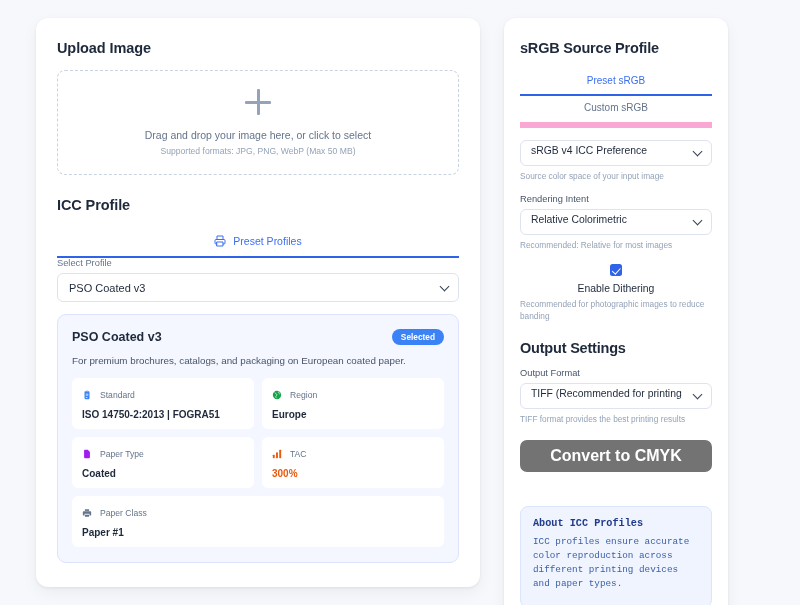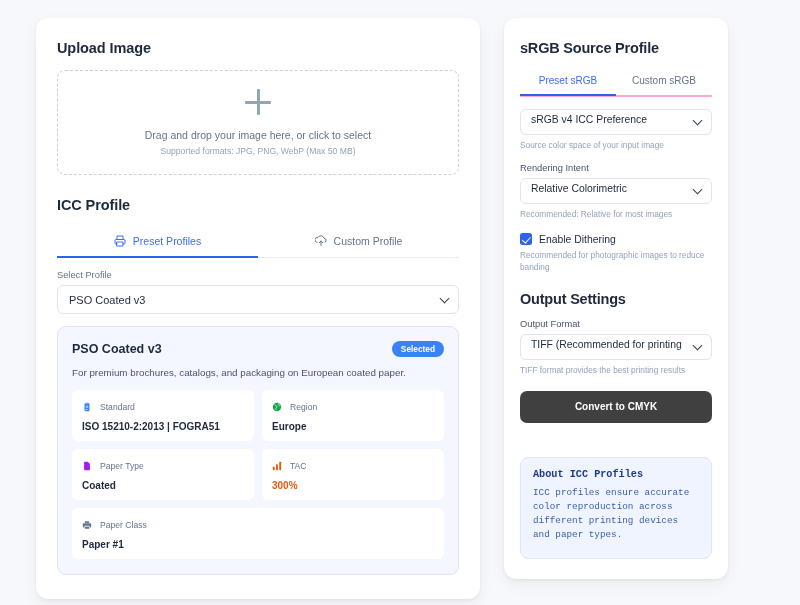--- a/index.html
+++ b/index.html
@@ -161,21 +161,21 @@
     top: 50%;
     width: 7px;
     height: 7px;
     margin-top: -5px;
     border-right: 1.6px solid #334155;
     border-bottom: 1.6px solid #334155;
     transform: rotate(45deg);
   }
   .select-r { height: 26px; font-size: 10.4px; padding: 0 24px 5px 10px; }
 
-  .select-group { margin-top: 12px; }
+  .select-group { margin-top: 0; }
 
   .hint {
     font-size: 8.3px;
     color: #94a3b8;
     margin-top: 5px;
     line-height: 1.35;
   }
 
   
   .profile-card {
@@ -236,21 +236,22 @@
     font-size: 10px;
     font-weight: bold;
     color: #1e293b;
   }
   .meta-value.accent { color: #ea580c; }
 
   
   .tabs-r {
     display: flex;
     margin-top: 12px;
-    border-bottom: 2px solid #f9a8d4;
+    border-bottom: 6px solid #f9a8d4;
+    flex-direction: column;
   }
   .tab-r {
     flex: 1;
     text-align: center;
     padding: 7px 0 8px 0;
     font-size: 10px;
     color: #64748b;
     cursor: pointer;
     border-bottom: 2px solid transparent;
     margin-bottom: -1px;
@@ -262,20 +263,21 @@
 
   .r-block { margin-top: 12px; }
 
   
   .check-row {
     display: flex;
     align-items: center;
     gap: 7px;
     margin-top: 13px;
     cursor: pointer;
+    flex-direction: column;
   }
   .checkbox {
     width: 12px;
     height: 12px;
     border-radius: 2.5px;
     background: #2f63ea;
     position: relative;
     flex: none;
   }
   .checkbox::after {
@@ -297,23 +299,23 @@
   .h-output {
     margin-top: 18px;
   }
 
   
   .convert-btn {
     margin-top: 15px;
     width: 100%;
     height: 32px;
     border-radius: 7px;
-    background: #404040;
+    background: #737373;
     color: #ffffff;
-    font-size: 10px;
+    font-size: 16px;
     font-weight: bold;
     display: flex;
     align-items: center;
     justify-content: center;
     border: none;
     cursor: default;
     font-family: "Liberation Sans", sans-serif;
   }
 
   
@@ -359,30 +361,20 @@
         <div class="tab active">
           <span>
             <svg width="12" height="12" viewBox="0 0 24 24" fill="none" stroke="#3b6ef0" stroke-width="2" stroke-linecap="round" stroke-linejoin="round">
               <polyline points="6 9 6 2 18 2 18 9"></polyline>
               <path d="M6 18H4a2 2 0 0 1-2-2v-5a2 2 0 0 1 2-2h16a2 2 0 0 1 2 2v5a2 2 0 0 1-2 2h-2"></path>
               <rect x="6" y="14" width="12" height="8"></rect>
             </svg>
           </span>
           <span>Preset Profiles</span>
         </div>
-        <div class="tab">
-          <span>
-            <svg width="12" height="12" viewBox="0 0 24 24" fill="none" stroke="#64748b" stroke-width="2" stroke-linecap="round" stroke-linejoin="round">
-              <path d="M4 14.9A5 5 0 0 1 6 5a6.5 6.5 0 0 1 12 1.5 4.5 4.5 0 0 1 2 8.4"></path>
-              <polyline points="12 12 12 21"></polyline>
-              <polyline points="8.5 15.5 12 12 15.5 15.5"></polyline>
-            </svg>
-          </span>
-          <span>Custom Profile</span>
-        </div>
       </div>
 
       <div class="select-group">
         <div class="field-label">Select Profile</div>
         <div class="select">
           <span>PSO Coated v3</span>
           <span class="chev"></span>
         </div>
       </div>
 
@@ -397,21 +389,21 @@
 
           <div class="meta-cell">
             <div class="meta-top">
               <span>
                 <svg width="10" height="10" viewBox="0 0 24 24" fill="#3b82f6">
                   <path d="M16 3h-1.2a3 3 0 0 0-5.6 0H8a2 2 0 0 0-2 2v15a2 2 0 0 0 2 2h8a2 2 0 0 0 2-2V5a2 2 0 0 0-2-2zm-4-1a1.2 1.2 0 1 1 0 2.4A1.2 1.2 0 0 1 12 2zM9 9h6v1.6H9V9zm0 4h6v1.6H9V13zm0 4h4v1.6H9V17z"></path>
                 </svg>
               </span>
               <span class="meta-label">Standard</span>
             </div>
-            <div class="meta-value">ISO 15210-2:2013 | FOGRA51</div>
+            <div class="meta-value">ISO 14750-2:2013 | FOGRA51</div>
           </div>
 
           <div class="meta-cell">
             <div class="meta-top">
               <span>
                 <svg width="10" height="10" viewBox="0 0 24 24" fill="#16a34a">
                   <circle cx="12" cy="12" r="10"></circle>
                   <path d="M7 6c2 1 1 3 3 3.5s2 2 1 3.5-2 1-2 3 1 3 1 3" stroke="#fff" stroke-width="1.6" fill="none" stroke-linecap="round"></path>
                   <path d="M15 4.5c-1 1.5.5 2.5 2 2.5s2.5 1 2 2.5" stroke="#fff" stroke-width="1.6" fill="none" stroke-linecap="round"></path>
                 </svg>

